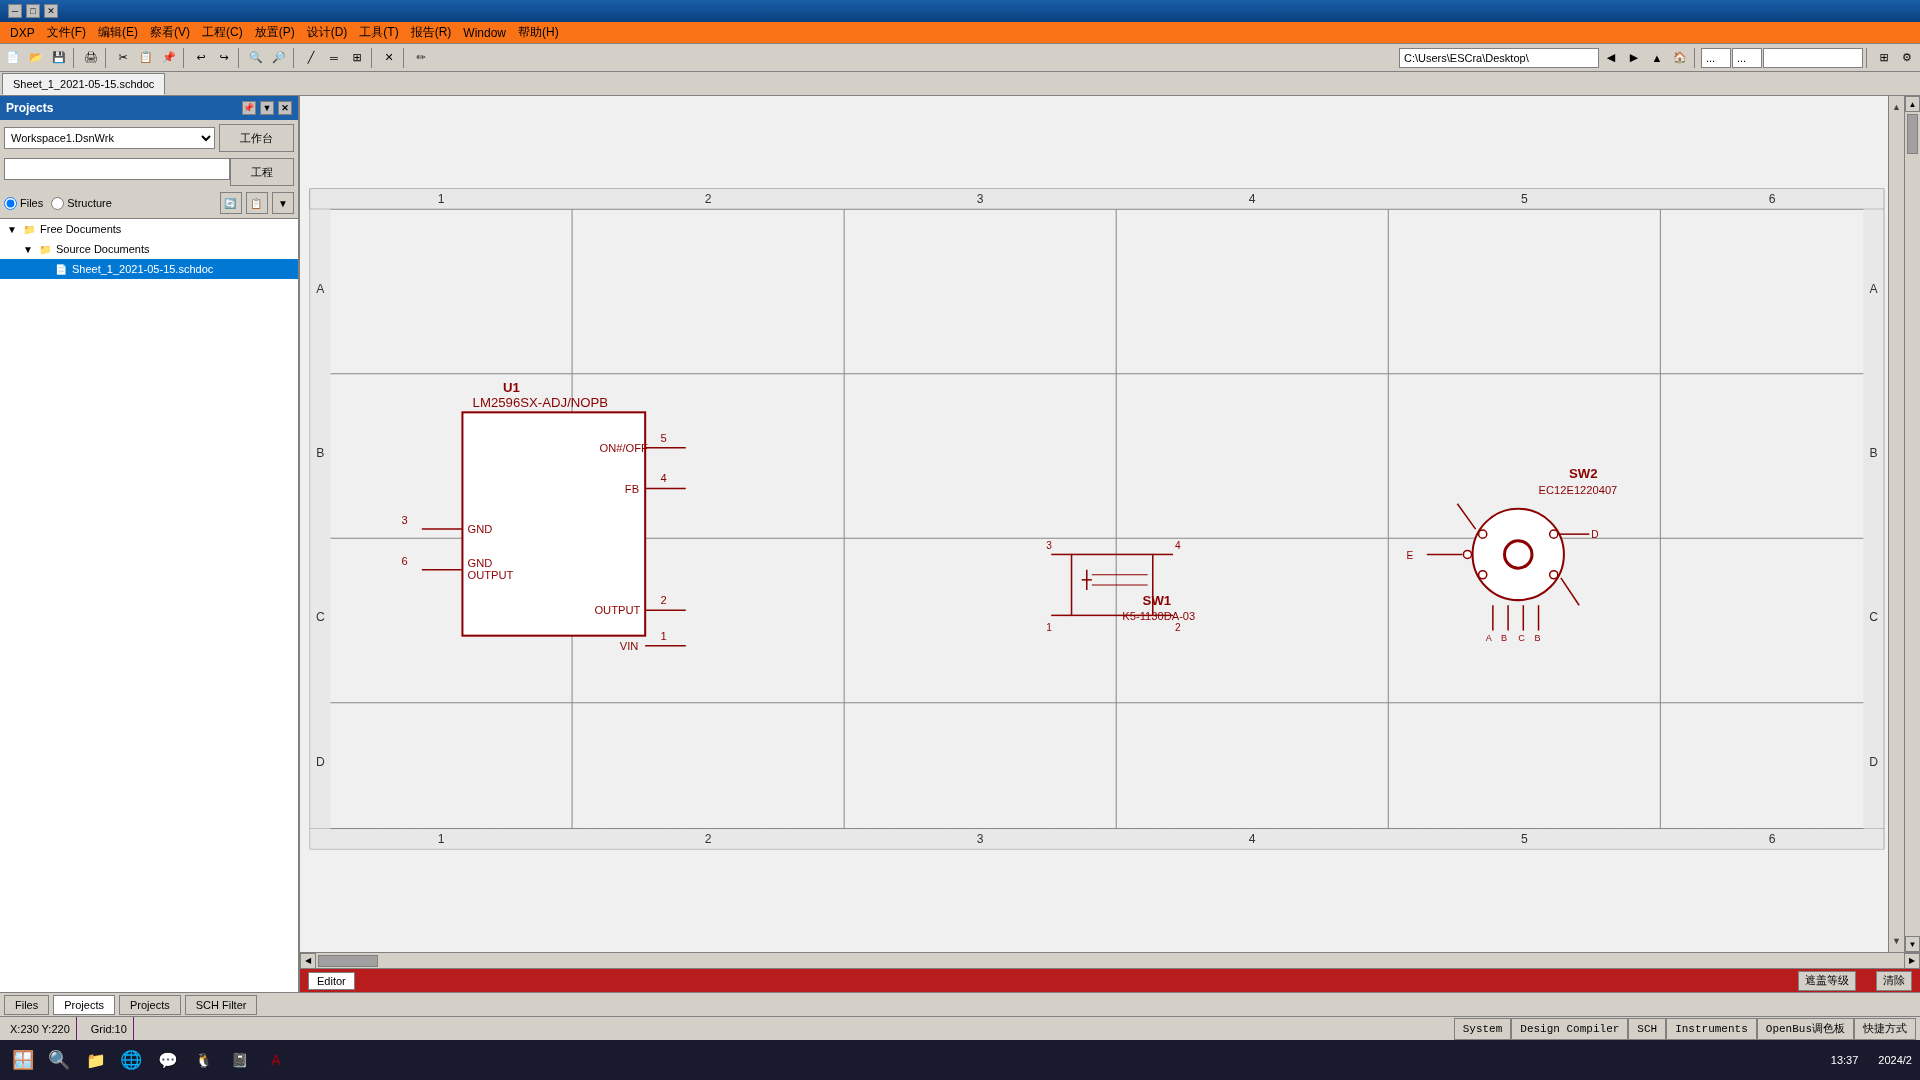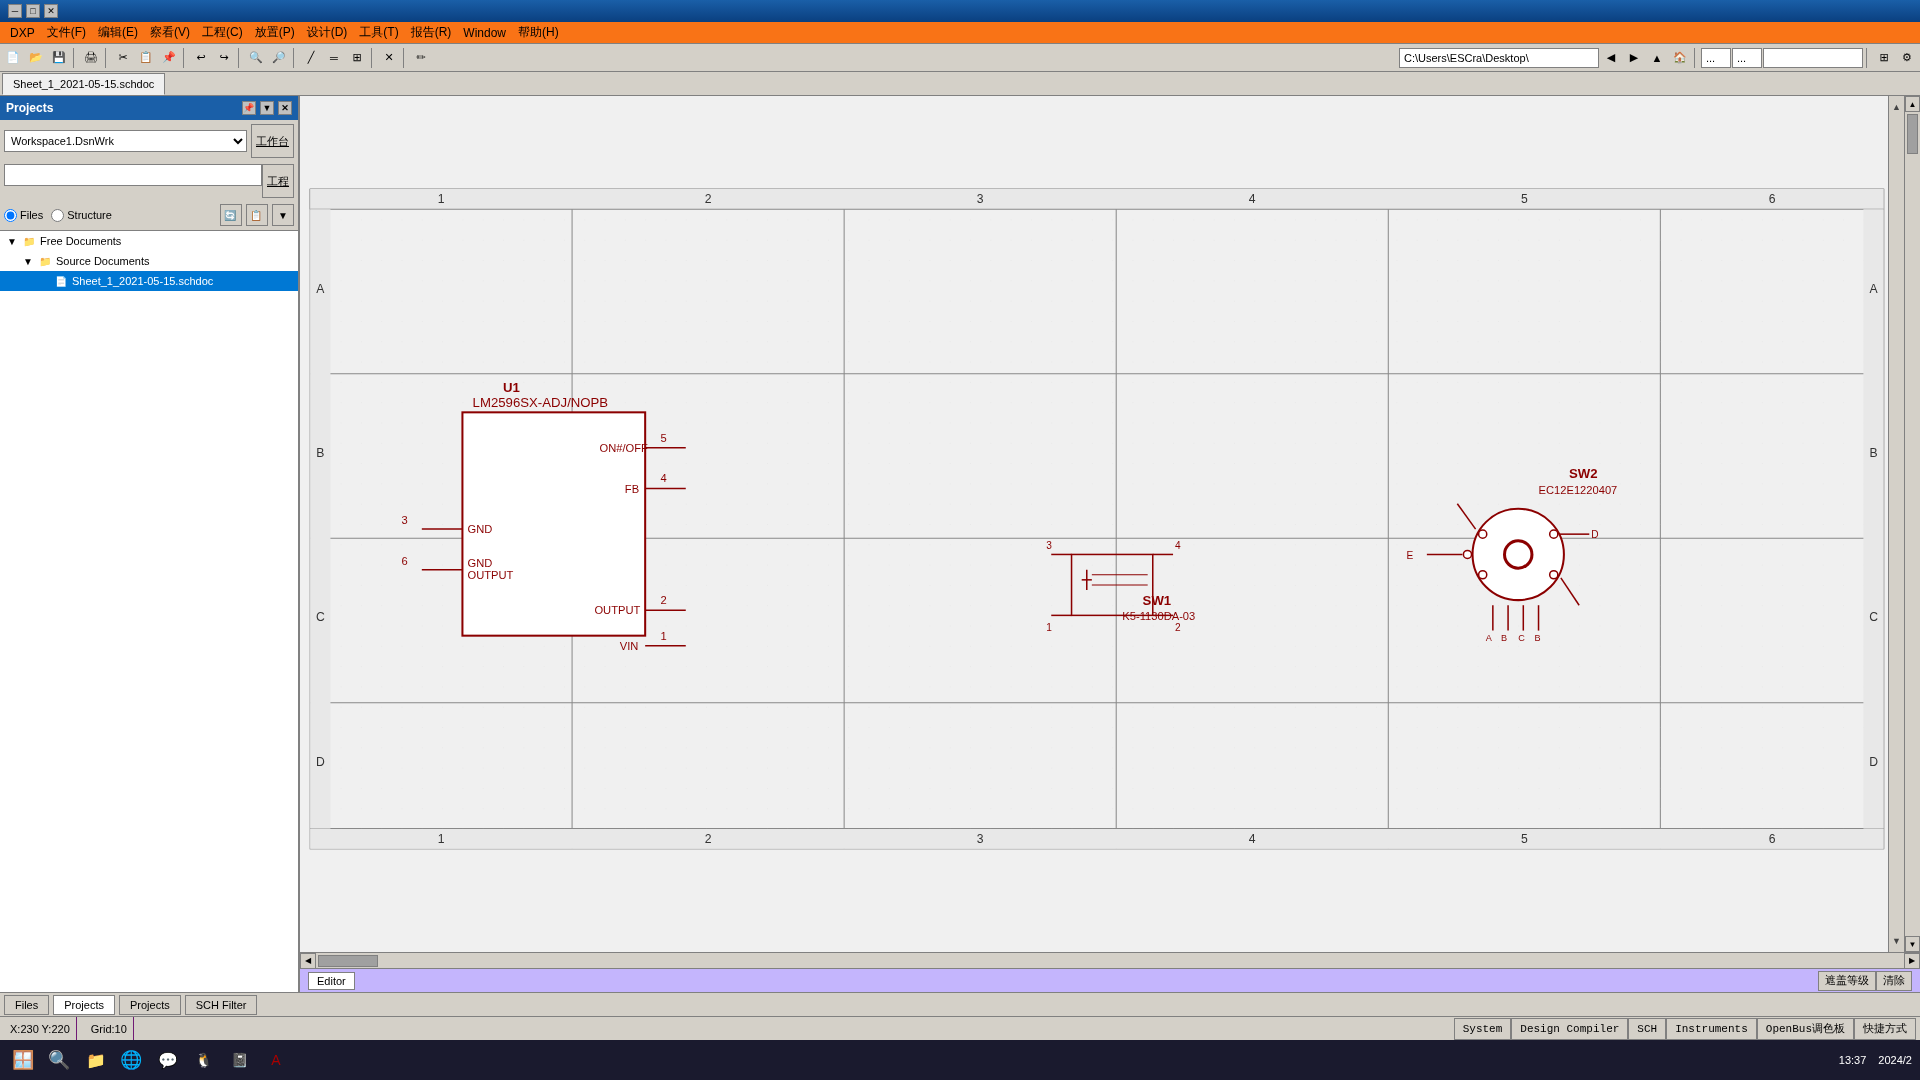--- a/index.html
+++ b/index.html
@@ -74,21 +74,21 @@
       gap: 4px;
     }
     #workspace-select {
       flex: 1;
       height: 22px;
       border: 1px solid #808080;
       background: white;
       font-size: 11px;
       padding: 0 2px;
     }
-    .panel-btn { height: 34px; padding: 0 4px; background: #d4d0c8; border: 1px solid #808080; font-size: 11px; cursor: pointer; white-space: nowrap; text-decoration: underline; }
+    .panel-btn { height: 28px; padding: 0 20px; background: #d4d0c8; border: 1px solid #808080; font-size: 11px; cursor: pointer; white-space: nowrap; }
 
     #project-btn-row {
       display: flex;
       padding: 2px 4px;
       gap: 0;
     }
     #project-input {
       flex: 1;
       height: 22px;
       border: 1px solid #808080;
@@ -236,21 +236,21 @@
       display: flex;
       align-items: center;
       padding: 0 8px;
       gap: 4px;
       position: fixed;
       bottom: 0;
       left: 0;
       right: 0;
     }
     .task-icon { width: 32px; height: 32px; display: flex; align-items: center; justify-content: center; font-size: 18px; cursor: pointer; border-radius: 4px; }
-    .taskbar-right { margin-left: auto; display: flex; align-items: center; gap: 12px; color: white; font-size: 11px; justify-content: center; }
+    .taskbar-right { margin-left: auto; display: flex; align-items: center; gap: 20px; color: white; font-size: 11px; justify-content: center; }
 
     
     .schematic-svg { position: absolute; top: 0; left: 0; width: 100%; height: 100%; }
 
     
     #right-toolbar {
       width: 16px;
       background: #d4d0c8;
       border-left: 1px solid #808080;
       display: flex;
@@ -281,37 +281,37 @@
     }
 
     #canvas-with-scrollbars {
       flex: 1;
       display: flex;
       overflow: hidden;
     }
 
     #editor-status-row {
       height: 24px;
-      background: #c4b5fd;
+      background: #b91c1c;
       border-top: 1px solid #808080;
       display: flex;
       align-items: center;
       padding: 0 8px;
       font-size: 11px;
       gap: 8px;
       justify-content: space-between;
     }
     .editor-tab {
       padding: 2px 8px;
       background: white;
       border: 1px solid #808080;
       cursor: pointer;
       font-size: 11px;
     }
-    .editor-tab-right { margin-left: auto; display: flex; align-items: center; gap: 0; }
+    .editor-tab-right { margin-left: auto; display: flex; align-items: center; gap: 20px; }
     .editor-chip { padding: 0 6px; height: 20px; border: 1px solid #808080; background: #d4d0c8; display: flex; align-items: center; font-size: 11px; cursor: pointer; }
   </style>
 </head>
 <body>
 
 <div id="title-bar">
   <div id="title-bar-controls">
     <div class="title-btn">─</div>
     <div class="title-btn">□</div>
     <div class="title-btn">✕</div>

